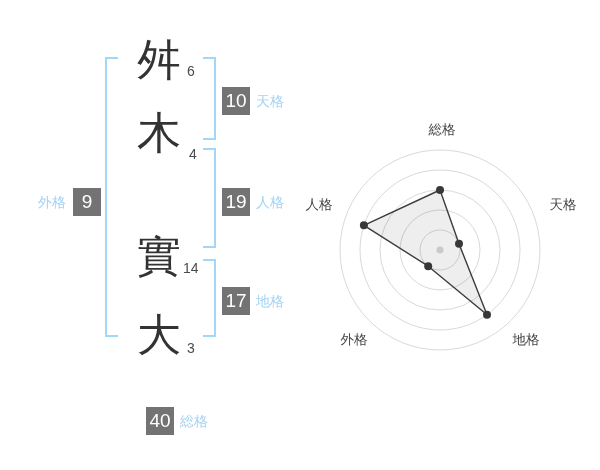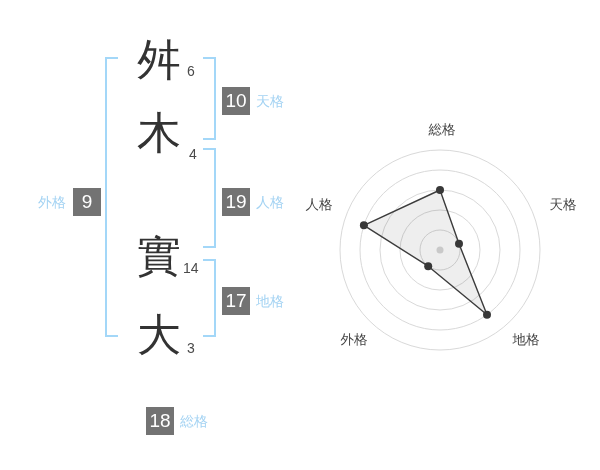--- a/index.html
+++ b/index.html
@@ -105,21 +105,21 @@
 
   <div class="badge bd-tenkaku">10</div>
   <span class="badge-label bl-tenkaku">天格</span>
 
   <div class="badge bd-jinkaku">19</div>
   <span class="badge-label bl-jinkaku">人格</span>
 
   <div class="badge bd-chikaku">17</div>
   <span class="badge-label bl-chikaku">地格</span>
 
-  <div class="badge bd-soukaku">18</div>
+  <div class="badge bd-soukaku">40</div>
   <span class="badge-label bl-soukaku">総格</span>
 
   <svg id="radar-svg" width="600" height="470" viewBox="0 0 600 470">
       <circle cx="440" cy="250" r="20.0" class="ring"></circle>
       <circle cx="440" cy="250" r="40.0" class="ring"></circle>
       <circle cx="440" cy="250" r="60.0" class="ring"></circle>
       <circle cx="440" cy="250" r="80.0" class="ring"></circle>
       <circle cx="440" cy="250" r="100.0" class="ring"></circle>
       <polygon points="440.0,190.0 459.0,243.8 487.0,314.7 428.2,266.2 363.9,225.3" class="poly"></polygon>
       <circle cx="440.0" cy="190.0" r="4" class="dot"></circle>

